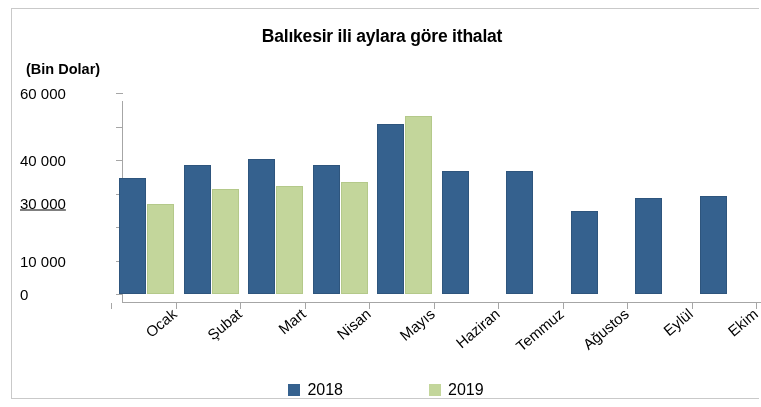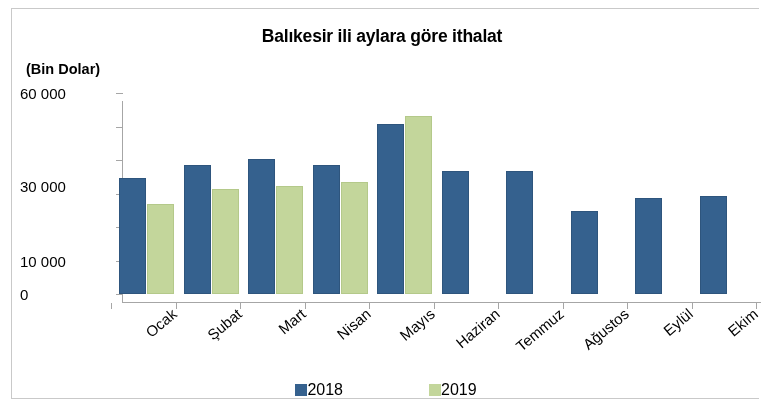--- a/index.html
+++ b/index.html
@@ -37,38 +37,39 @@
   .bar.s2019{background:#C3D69B;border:1px solid #b4c98a;}
   .cat-label{
     position:absolute;font-size:15px;white-space:nowrap;
     transform-origin:right top;transform:rotate(-40deg);
     text-align:right;
   }
   #legend{
     position:absolute;left:0;top:372px;width:748px;
     display:flex;justify-content:center;align-items:center;gap:86px;
   }
-  .legend-entry{display:flex;align-items:center;}
+  .legend-entry{display:flex;align-items:center;gap:7px;}
   .legend-swatch{width:12px;height:12px;display:block;}
   .legend-swatch.s2018{background:#35618E;}
   .legend-swatch.s2019{background:#C3D69B;}
   .legend-text{font-size:16px;}
 </style>
 </head>
 <body>
 
 <div id="chart-frame">
 
   <div id="chart-title">Balıkesir ili aylara göre ithalat</div>
 
   <div id="axis-unit-label">(Bin  Dolar)</div>
 
   <div id="y-labels">
       <div class="y-tick-label" style="top: 84px;">60 000</div>
-      <div class="y-tick-label" style="top: 177px;">30 000</div>
+      <div class="y-tick-label" style="top: 151px;">40 000</div>
+      <div class="y-tick-label" style="top: 194px; text-decoration: underline;">30 000</div>
       <div class="y-tick-label" style="top: 251.5px;">10 000</div>
       <div class="y-tick-label" style="top: 285px;">0</div>
     </div>
   <div id="plot-axis-line"></div>
   <div id="plot-baseline"></div>
 
   <div id="ticks-layer">
       <div class="y-tick-mark" style="top: 84px;"></div>
       <div class="y-tick-mark" style="top: 117.5px;"></div>
       <div class="y-tick-mark" style="top: 151px;"></div>

